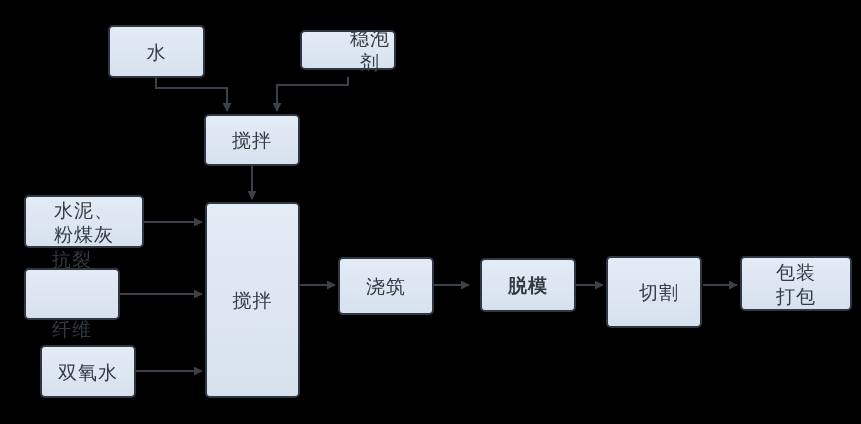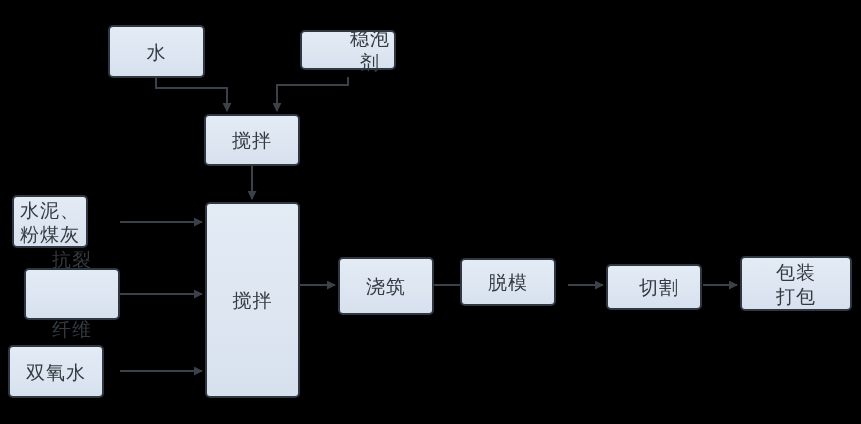--- a/index.html
+++ b/index.html
@@ -44,27 +44,27 @@
     justify-content:center;
     color:var(--text-color);
     font-size:19px;
     line-height:24px;
     letter-spacing:1px;
     text-align:center;
   }
   .n-water   {left:108px; top:25px;  width:97px; height:53px;}
   .n-stab    {left:300px; top:30px;  width:96px; height:40px;padding-left:44px;}
   .n-premix  {left:204px; top:114px; width:96px; height:52px;}
-  .n-cement  {left:12px;  top:195px; width:76px; height:53px;}
+  .n-cement  {left:24px;  top:195px; width:120px; height:53px;}
   .n-fiber   {left:24px;  top:268px; width:96px; height:52px;gap:46px;}
-  .n-perox   {left:8px;  top:345px; width:96px; height:53px;}
+  .n-perox   {left:40px;  top:345px; width:96px; height:53px;}
   .n-mainmix {left:205px; top:202px; width:95px; height:196px;}
   .n-pour    {left:338px; top:257px; width:96px; height:58px;}
-  .n-demold  {left:460px; top:258px; width:96px; height:48px;}
-  .n-cut     {left:606px; top:264px; width:96px; height:46px;padding-left:10px;}
+  .n-demold  {left:480px; top:258px; width:96px; height:54px;font-weight:bold;}
+  .n-cut     {left:606px; top:256px; width:96px; height:72px;padding-left:10px;}
   .n-pack    {left:740px; top:256px; width:112px; height:55px;}
 </style>
 </head>
 <body>
 
 <div class="canvas">
 
   <svg class="connectors" viewBox="0 0 861 424" xmlns="http://www.w3.org/2000/svg">
     <defs>
       <marker id="ah" viewBox="0 0 10 10" refX="9" refY="5" markerWidth="9" markerHeight="9" orient="auto" markerUnits="userSpaceOnUse">

